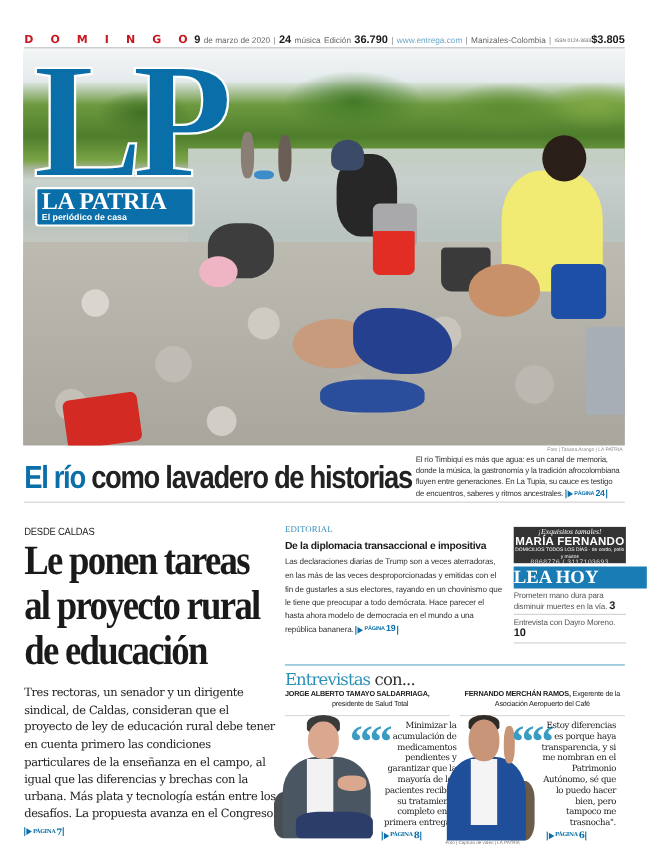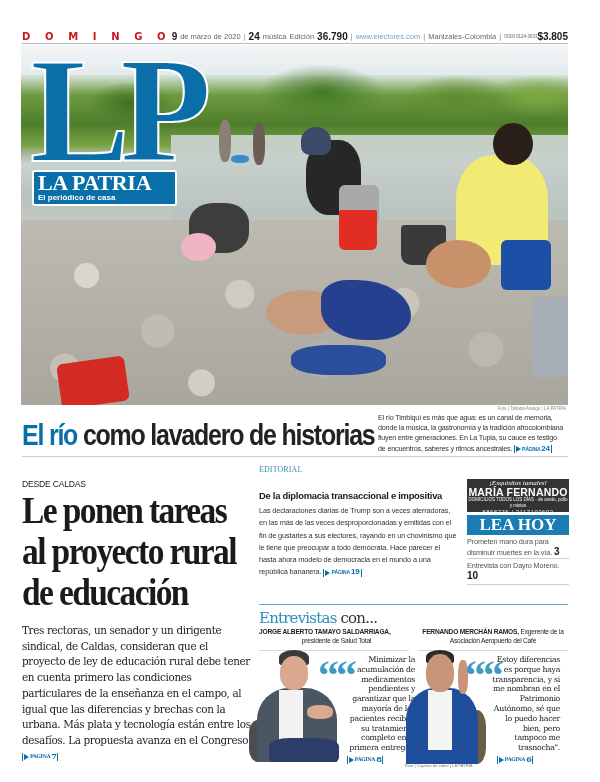--- a/index.html
+++ b/index.html
@@ -80,31 +80,31 @@
   .pageref .tri { display: inline-block; width: 0; height: 0; border-top: 3.5px solid transparent; border-bottom: 3.5px solid transparent; border-left: 5px solid #0a6ea9; }
   .pageref .num { font-size: 8px; }
   .lead-rule { position: absolute; left: 22px; top: 456px; width: 546px; height: 1px; background: #cfcfcf; }
 
   
   .kicker { position: absolute; left: 22px; top: 478px; font-size: 9.5px; color: #222; letter-spacing: -0.2px; transform: scaleX(0.9); transform-origin: left; }
   .story-headline { position: absolute; left: 22px; top: 490px; width: 240px; font-family: "Liberation Serif", serif; font-weight: bold; font-size: 38px; line-height: 41px; letter-spacing: -1.8px; color: #1a1a1a; transform: scaleX(0.88); transform-origin: left top; white-space: nowrap; }
   .story-body { position: absolute; left: 22px; top: 623px; width: 230px; font-family: "DejaVu Serif", serif; font-size: 10.4px; line-height: 15.7px; color: #222; letter-spacing: -0.35px; }
 
   
-  .editorial-label { position: absolute; left: 259px; top: 465px; font-family: "Liberation Serif", serif; font-size: 8px; color: #3a8fb8; letter-spacing: 0.1px; text-align: right; }
+  .editorial-label { position: absolute; left: 259px; top: 477px; font-family: "Liberation Serif", serif; font-size: 8px; color: #3a8fb8; letter-spacing: 0.1px; text-align: right; }
   .editorial-title { position: absolute; left: 259px; top: 490px; font-size: 9.4px; font-weight: bold; color: #1a1a1a; letter-spacing: -0.25px; white-space: nowrap; }
   .editorial-body { position: absolute; left: 259px; top: 505px; width: 200px; font-size: 7.4px; line-height: 12.3px; color: #333; letter-spacing: -0.15px; }
 
   
   .ad { position: absolute; left: 467px; top: 479px; width: 102px; height: 33px; background: #333333; color: #ffffff; text-align: center; overflow: hidden; }
   .ad .script { font-family: "Liberation Serif", serif; font-style: italic; font-size: 7px; line-height: 8px; }
   .ad .brand { font-weight: bold; font-size: 10.5px; line-height: 10px; letter-spacing: 0.2px; }
   .ad .sub { font-size: 4.5px; line-height: 6px; }
   .ad .phones { font-size: 6px; line-height: 6px; color: #e0e0e0; letter-spacing: 0.5px; }
-  .leahoy { position: absolute; left: 467px; top: 515px; width: 102px; height: 20px; background: #1a7cb4; color: #ffffff; font-family: "Liberation Serif", serif; font-weight: bold; font-size: 17px; line-height: 20px; text-align: center; }
+  .leahoy { position: absolute; left: 467px; top: 515px; width: 121px; height: 20px; background: #1a7cb4; color: #ffffff; font-family: "Liberation Serif", serif; font-weight: bold; font-size: 17px; line-height: 20px; text-align: left; }
   .lea-item { position: absolute; left: 467px; width: 102px; font-size: 7.3px; line-height: 9.5px; color: #555; letter-spacing: -0.15px; }
   .lea-item b { color: #1a1a1a; font-size: 10px; }
   .lea-item-1 { top: 537px; }
   .lea-item-2 { top: 561px; }
   .lea-rule { position: absolute; left: 467px; width: 102px; height: 1px; background: #cfcfcf; }
 
   
   .ent-rule { position: absolute; left: 259px; top: 604px; width: 309px; height: 1px; background: #5ea7c4; }
   .ent-title { position: absolute; left: 259px; top: 609px; font-family: "DejaVu Serif", serif; font-size: 15px; color: #2a8fb5; letter-spacing: -0.8px; }
   .ent-title .con { color: #333; }
@@ -144,21 +144,21 @@
   </div>
   <div class="meta">
     <b>9</b>
     <span>de marzo de 2020</span>
     <span class="sep">|</span>
     <b>24</b>
     <span>música</span>
     <span>Edición</span>
     <b>36.790</b>
     <span class="sep">|</span>
-    <span class="url">www.electores.com</span>
+    <span class="url">www.entrega.com</span>
     <span class="sep">|</span>
     <span>Manizales-Colombia</span>
     <span class="sep">|</span>
     <span style="font-size:4.5px">ISSN 0124-3633</span>
   </div>
   <span class="price">$3.805</span>
 </div>
 <div class="topbar-rule"></div>
 
 <div class="photo">

